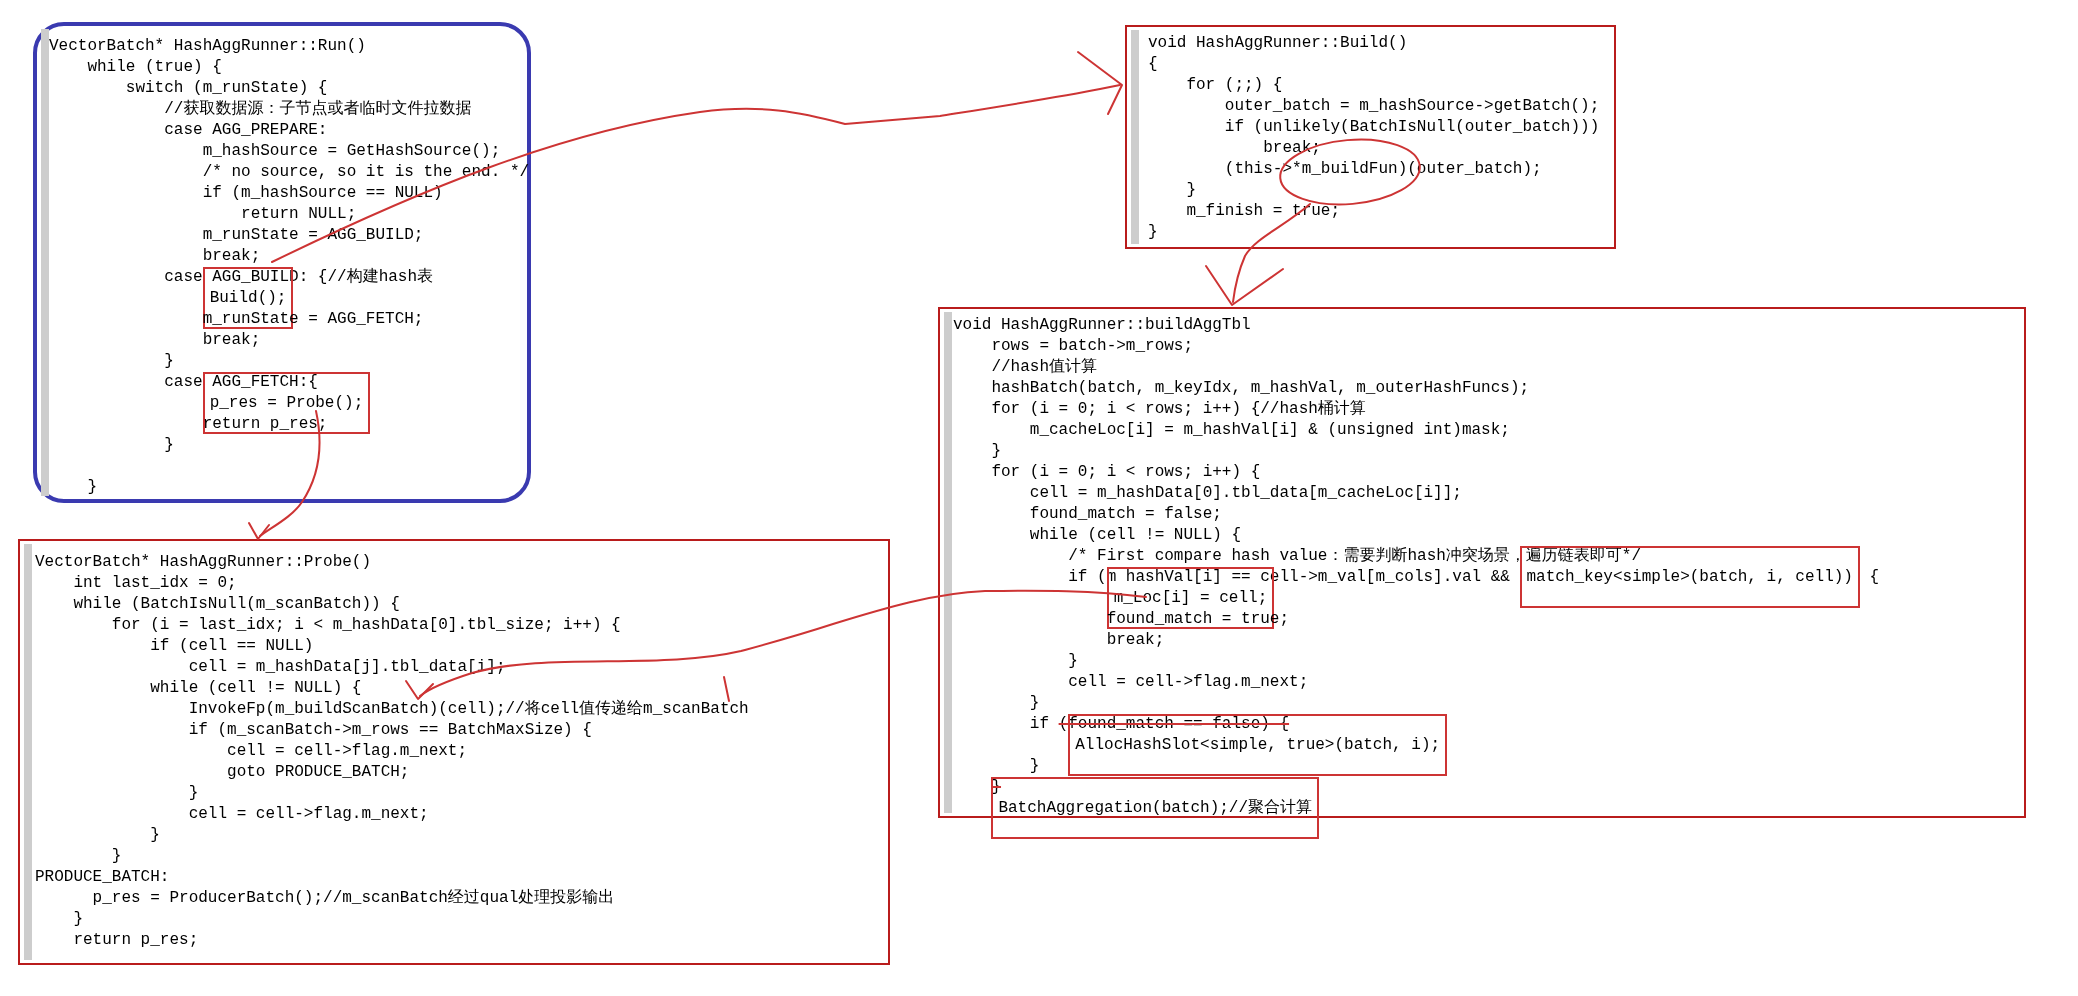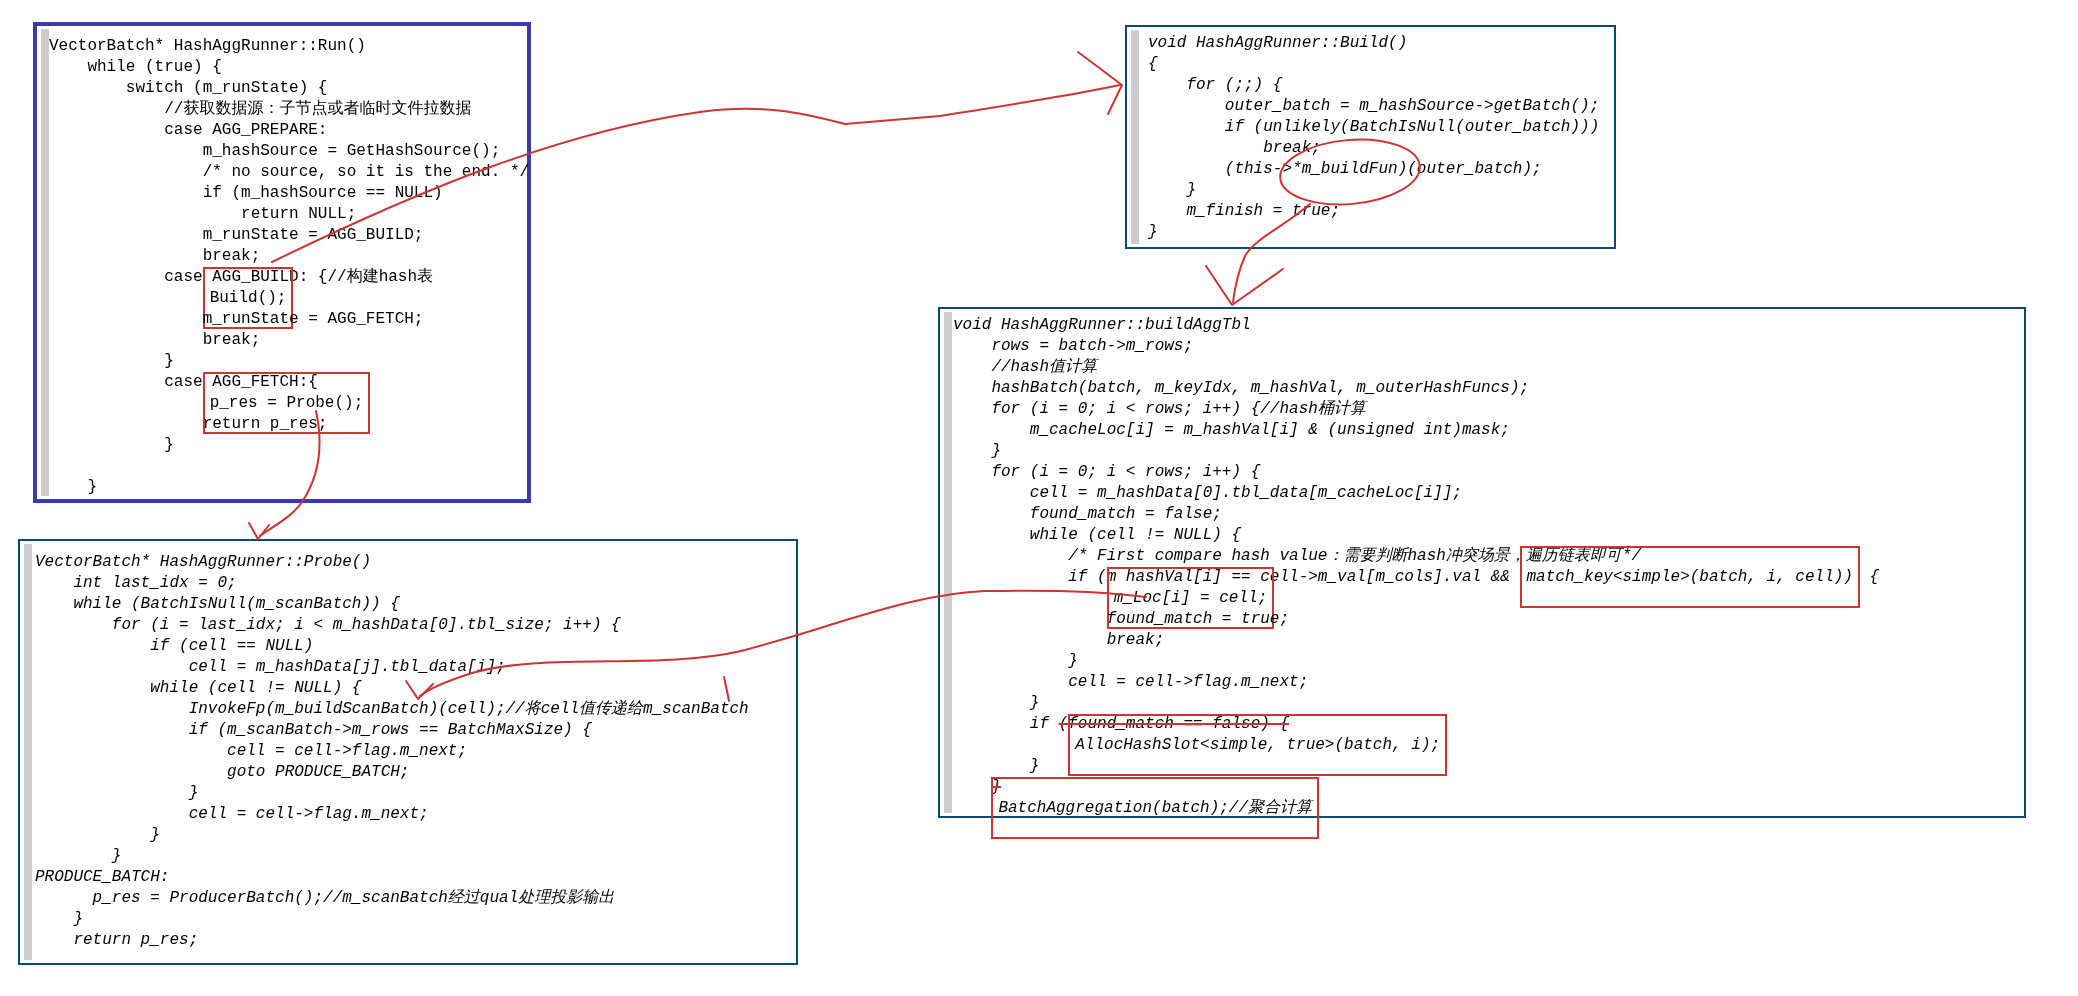--- a/index.html
+++ b/index.html
@@ -10,21 +10,21 @@
     font-family:"Liberation Mono","DejaVu Sans Mono",monospace;
     font-size:16px;line-height:21px;color:#000;
     overflow:hidden;
   }
   .codebox{
     position:absolute;
     background:#ffffff;
     box-sizing:border-box;
   }
   .codebox.blue{border:4px solid #3a3ab0;}
-  .codebox.red{border:2px solid #0c4a6e;font-style:italic;}
+  .codebox.red{border:2px solid #b91c1c;}
   .gutter{
     position:absolute;left:4px;top:3px;bottom:3px;width:8px;
     background:#cdcdcd;
   }
   .code{
     position:relative;
     white-space:pre;
   }
   .line{white-space:pre;height:21px;}
   .hl{
@@ -43,33 +43,33 @@
   }
   #overlay path, #overlay ellipse{
     fill:none;stroke:#cd3434;stroke-width:2;
     stroke-linecap:round;stroke-linejoin:round;
   }
 </style>
 </head>
 <body>
 
 <div id="canvas" style="width: 2078px; height: 996px; background: rgb(255, 255, 255);">
-  <div class="codebox blue" style="left: 33px; top: 22px; width: 498px; height: 481px;">
+  <div class="codebox blue" style="left: 33px; top: 22px; width: 498px; height: 481px; border-radius: 31px;">
       <div class="gutter"></div>
       <div class="code" style="padding-top: 10px; padding-left: 12px;"><div class="line"><span>VectorBatch* HashAggRunner::Run()</span></div><div class="line"><span>    while (true) {</span></div><div class="line"><span>        switch (m_runState) {</span></div><div class="line"><span>            //获取数据源：子节点或者临时文件拉数据</span></div><div class="line"><span>            case AGG_PREPARE:</span></div><div class="line"><span>                m_hashSource = GetHashSource();</span></div><div class="line"><span>                /* no source, so it is the end. */</span></div><div class="line"><span>                if (m_hashSource == NULL)</span></div><div class="line"><span>                    return NULL;</span></div><div class="line"><span>                m_runState = AGG_BUILD;</span></div><div class="line"><span>                break;</span></div><div class="line"><span>            case AGG_BUILD: {//构建hash表</span></div><div class="line"><span>                </span><span class="hl">Build();</span></div><div class="line"><span>                m_runState = AGG_FETCH;</span></div><div class="line"><span>                break;</span></div><div class="line"><span>            }</span></div><div class="line"><span>            case AGG_FETCH:{</span></div><div class="line"><span>                </span><span class="hl">p_res = Probe();</span></div><div class="line"><span>                return p_res;</span></div><div class="line"><span>            }</span></div><div class="line"><span></span></div><div class="line"><span>    }</span></div></div>
     </div>
     <div class="codebox red" style="left: 1125px; top: 25px; width: 491px; height: 224px;">
       <div class="gutter"></div>
       <div class="code" style="padding-top: 6px; padding-left: 21px;"><div class="line"><span>void HashAggRunner::Build()</span></div><div class="line"><span>{</span></div><div class="line"><span>    for (;;) {</span></div><div class="line"><span>        outer_batch = m_hashSource-&gt;getBatch();</span></div><div class="line"><span>        if (unlikely(BatchIsNull(outer_batch)))</span></div><div class="line"><span>            break;</span></div><div class="line"><span>        (this-&gt;*m_buildFun)(outer_batch);</span></div><div class="line"><span>    }</span></div><div class="line"><span>    m_finish = true;</span></div><div class="line"><span>}</span></div></div>
     </div>
     <div class="codebox red" style="left: 938px; top: 307px; width: 1088px; height: 511px;">
       <div class="gutter"></div>
       <div class="code" style="padding-top: 6px; padding-left: 13px;"><div class="line"><span>void HashAggRunner::buildAggTbl</span></div><div class="line"><span>    rows = batch-&gt;m_rows;</span></div><div class="line"><span>    //hash值计算</span></div><div class="line"><span>    hashBatch(batch, m_keyIdx, m_hashVal, m_outerHashFuncs);</span></div><div class="line"><span>    for (i = 0; i &lt; rows; i++) {//hash桶计算</span></div><div class="line"><span>        m_cacheLoc[i] = m_hashVal[i] &amp; (unsigned int)mask;</span></div><div class="line"><span>    }</span></div><div class="line"><span>    for (i = 0; i &lt; rows; i++) {</span></div><div class="line"><span>        cell = m_hashData[0].tbl_data[m_cacheLoc[i]];</span></div><div class="line"><span>        found_match = false;</span></div><div class="line"><span>        while (cell != NULL) {</span></div><div class="line"><span>            /* First compare hash value：需要判断hash冲突场景，遍历链表即可*/</span></div><div class="line"><span>            if (m hashVal[i] == cell-&gt;m_val[m_cols].val &amp;&amp; </span><span class="hl">match_key&lt;simple&gt;(batch, i, cell))</span><span> {</span></div><div class="line"><span>                </span><span class="hl">m_Loc[i] = cell;</span></div><div class="line"><span>                found_match = true;</span></div><div class="line"><span>                break;</span></div><div class="line"><span>            }</span></div><div class="line"><span>            cell = cell-&gt;flag.m_next;</span></div><div class="line"><span>        }</span></div><div class="line"><span>        if </span><span class="strike">(found_match == false) {</span></div><div class="line"><span>            </span><span class="hl">AllocHashSlot&lt;simple, true&gt;(batch, i);</span></div><div class="line"><span>        }</span></div><div class="line"><span>    </span><span class="strike">}</span></div><div class="line"><span>    </span><span class="hl">BatchAggregation(batch);//聚合计算</span></div></div>
     </div>
-    <div class="codebox red" style="left: 18px; top: 539px; width: 780px; height: 426px;">
+    <div class="codebox red" style="left: 18px; top: 539px; width: 872px; height: 426px;">
       <div class="gutter"></div>
       <div class="code" style="padding-top: 11px; padding-left: 15px;"><div class="line"><span>VectorBatch* HashAggRunner::Probe()</span></div><div class="line"><span>    int last_idx = 0;</span></div><div class="line"><span>    while (BatchIsNull(m_scanBatch)) {</span></div><div class="line"><span>        for (i = last_idx; i &lt; m_hashData[0].tbl_size; i++) {</span></div><div class="line"><span>            if (cell == NULL)</span></div><div class="line"><span>                cell = m_hashData[j].tbl_data[i];</span></div><div class="line"><span>            while (cell != NULL) {</span></div><div class="line"><span>                InvokeFp(m_buildScanBatch)(cell);//将cell值传递给m_scanBatch</span></div><div class="line"><span>                if (m_scanBatch-&gt;m_rows == BatchMaxSize) {</span></div><div class="line"><span>                    cell = cell-&gt;flag.m_next;</span></div><div class="line"><span>                    goto PRODUCE_BATCH;</span></div><div class="line"><span>                }</span></div><div class="line"><span>                cell = cell-&gt;flag.m_next;</span></div><div class="line"><span>            }</span></div><div class="line"><span>        }</span></div><div class="line"><span>PRODUCE_BATCH:</span></div><div class="line"><span>      p_res = ProducerBatch();//m_scanBatch经过qual处理投影输出</span></div><div class="line"><span>    }</span></div><div class="line"><span>    return p_res;</span></div></div>
     </div>
     <svg id="overlay" viewBox="0 0 2078 996" xmlns="http://www.w3.org/2000/svg" aria-hidden="true">
 
     <path d="M 272 262 C 420 190, 560 132, 700 112 C 760 104, 800 112, 845 124 L 940 116 C 990 108, 1060 97, 1100 89 L 1120 85"></path>
     <path d="M 1078 52 L 1122 85 L 1108 114"></path>
 
     <ellipse cx="1350" cy="172" rx="70" ry="32" transform="rotate(-5 1350 172)"></ellipse>
 

